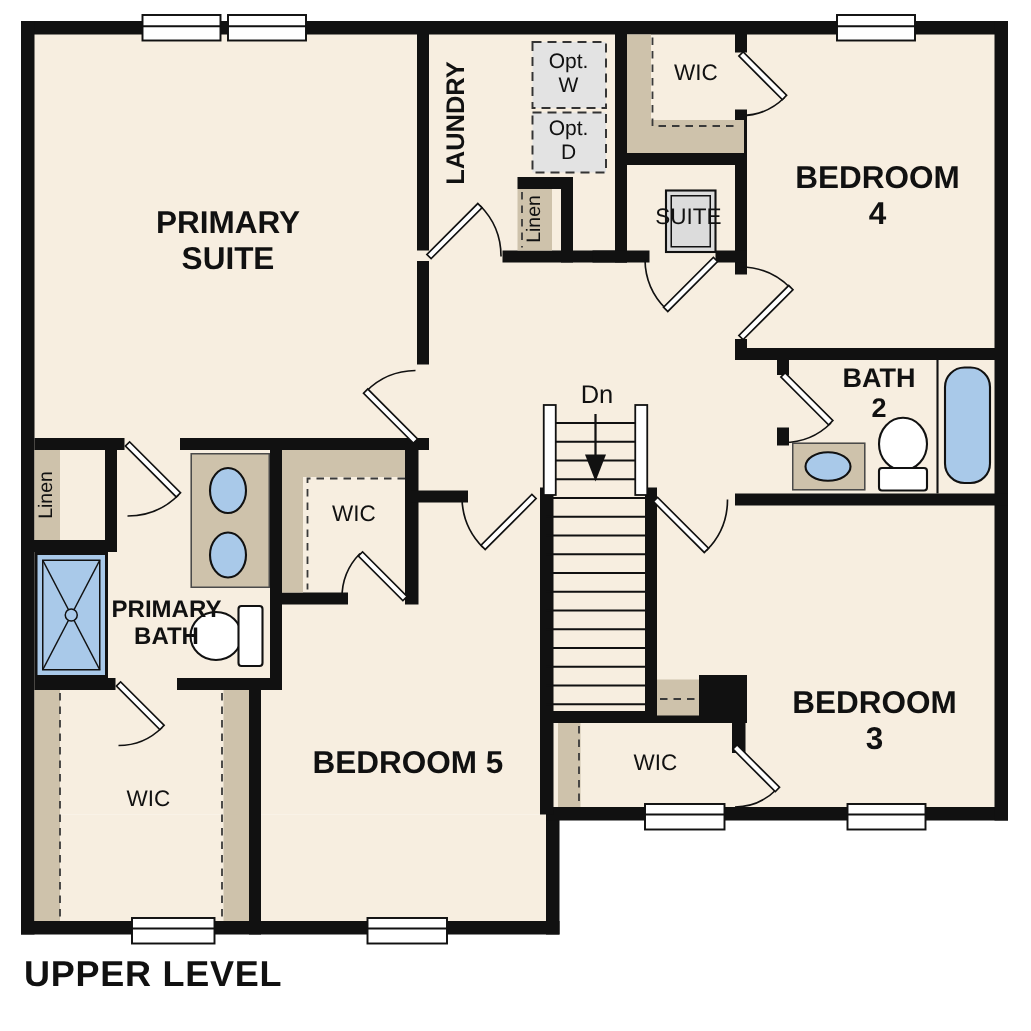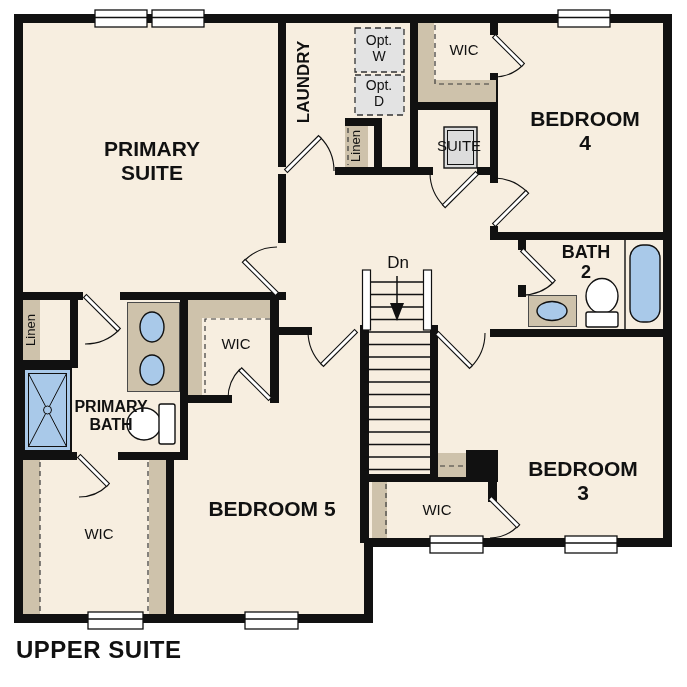--- a/index.html
+++ b/index.html
@@ -223,14 +223,14 @@
   <div class="lbl" style="left:437px;top:510px;font-size:15px;">WIC</div>
   <div class="lbl" style="left:459px;top:146px;font-size:15px;">SUITE</div>
   <div class="lbl" style="left:379px;top:49px;font-size:14px;">Opt.
 W</div>
   <div class="lbl" style="left:379px;top:94px;font-size:14px;">Opt.
 D</div>
   <div class="lbl rot" style="left:356px;top:146px;font-size:13px;">Linen</div>
   <div class="lbl rot" style="left:31px;top:330px;font-size:13px;">Linen</div>
   <div class="lbl" style="left:398px;top:263px;font-size:17px;">Dn</div>
 
-  <div id="title">UPPER SUITE</div>
+  <div id="title">UPPER LEVEL</div>
 </div>
 
 </body></html>

